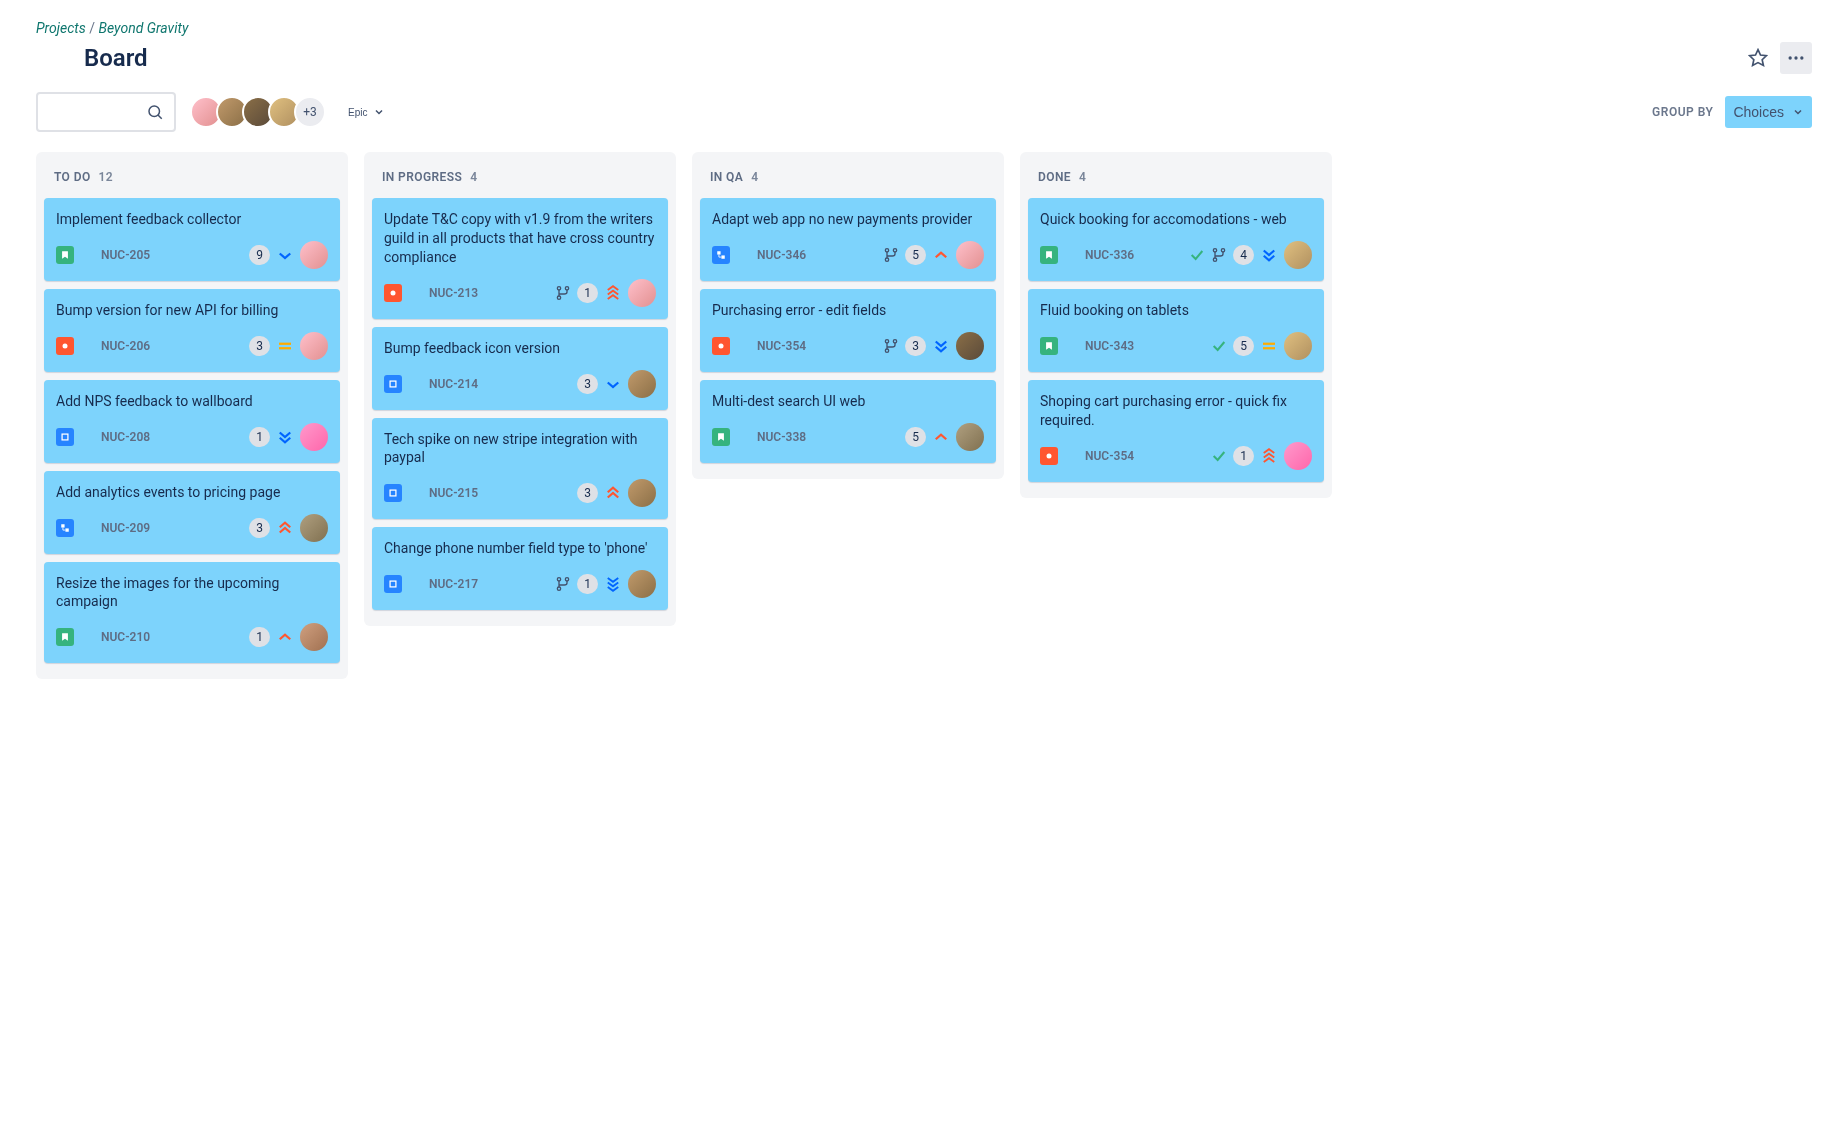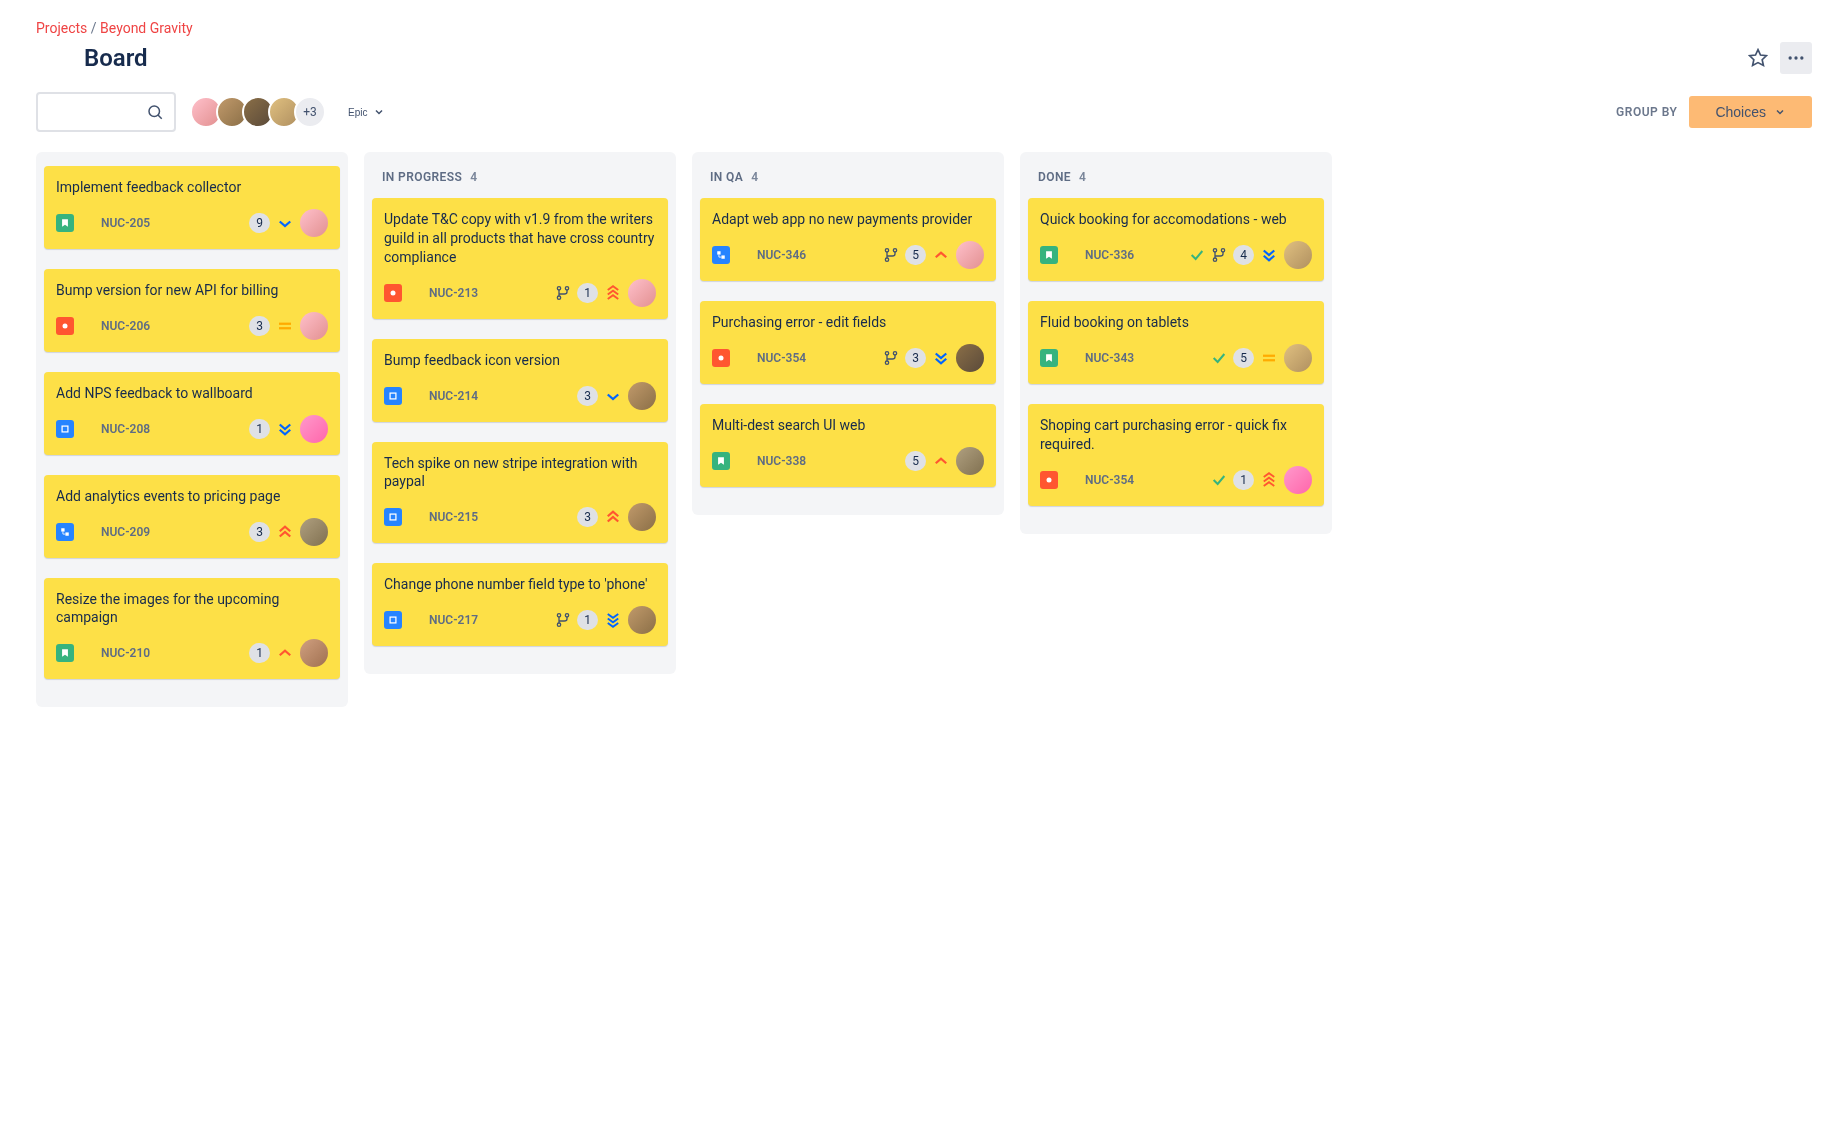--- a/index.html
+++ b/index.html
@@ -4,21 +4,21 @@
 <style>
   * { box-sizing: border-box; margin: 0; padding: 0; }
   body {
     font-family: -apple-system, BlinkMacSystemFont, "Segoe UI", Roboto, sans-serif;
     background: #fff;
     color: #172B4D;
     padding: 20px 36px;
     font-size: 14px;
   }
   .breadcrumb { color: #6B778C; font-size: 14px; margin-bottom: 6px; }
-  .breadcrumb a { color: #ef4444; text-decoration: none; }
+  .breadcrumb a { color: #0f766e; text-decoration: none; font-style: italic; }
   .title-row { display: flex; align-items: center; justify-content: space-between; margin-bottom: 18px; }
   .title { font-size: 24px; font-weight: 600; color: #172B4D; margin-left: 48px; }
   .title-actions { display: flex; gap: 6px; }
   .icon-btn {
     width: 32px; height: 32px; border-radius: 3px; background: transparent; border: none;
     display: inline-flex; align-items: center; justify-content: center; cursor: pointer;
     color: #42526E;
   }
   .icon-btn.filled { background: #EBECF0; }
   .toolbar { display: flex; align-items: center; justify-content: space-between; margin-bottom: 20px; }
@@ -36,36 +36,36 @@
   }
   .avatar:first-child { margin-left: 0; }
   .avatar-more { background: #EBECF0; color:#42526E; font-size:12px; }
   .dropdown-btn {
     background: transparent; border: none; color: #42526E; font-size: 10px;
     display: inline-flex; align-items: center; gap: 6px; cursor: pointer; padding: 6px 8px;
   }
   .toolbar-right { display: flex; align-items: center; gap: 12px; }
   .groupby-label { color: #6B778C; font-size: 12px; letter-spacing: 0.5px; font-weight:600;margin-left:45px; }
   .groupby-select {
-    background: #fdba74; border: none; border-radius: 3px; padding: 8px 26px;
+    background: #7dd3fc; border: none; border-radius: 3px; padding: 8px 8px;
     color: #42526E; font-size: 14px; display: inline-flex; align-items: center; gap: 8px; cursor: pointer;
   }
   .board { display: flex; gap: 16px; align-items: flex-start; }
   .column {
     background: #F4F5F7; border-radius: 6px; width: 312px; flex: 0 0 312px;
     padding: 14px 8px 8px 8px;
   }
   .col-header {
     color: #5E6C84; font-size: 12px; font-weight: 600; letter-spacing: 0.4px;
     padding: 4px 10px 14px 10px; display: flex; gap: 8px;
   }
   .col-count { color: #7A869A; }
   .card {
-    background: #fde047; border-radius: 4px; box-shadow: 0 1px 1px rgba(9,30,66,0.15);
-    padding: 12px; margin-bottom: 20px; cursor: pointer;
+    background: #7dd3fc; border-radius: 4px; box-shadow: 0 1px 1px rgba(9,30,66,0.15);
+    padding: 12px; margin-bottom: 8px; cursor: pointer;
   }
   .card-title { font-size: 14px; color: #172B4D; line-height: 1.35; margin-bottom: 12px; }
   .card-footer { display: flex; align-items: center; justify-content: space-between; }
   .card-left { display: flex; align-items: center; gap: 6px; }
   .card-right { display: flex; align-items: center; gap: 6px; }
   .issue-type {
     width: 18px; height: 18px; border-radius: 3px; display: inline-flex;
     align-items: center; justify-content: center;
   }
   .issue-story { background: #36B37E; }
@@ -149,20 +149,24 @@
       <span>Choices</span>
       <svg width="12" height="12" viewBox="0 0 24 24" fill="none" stroke="currentColor" stroke-width="3">
           <polyline points="6 9 12 15 18 9"></polyline>
         </svg>
     </button>
   </div>
 </div>
 
 <div class="board" id="board">
     <div class="column">
+      <div class="col-header">
+    <span>TO DO</span>
+    <span class="col-count">12</span>
+  </div>
       <div class="card">
       <div class="card-title">Implement feedback collector</div>
       <div class="card-footer">
         <div class="card-left">
           <span class="issue-type issue-story">
               <svg width="10" height="10" viewBox="0 0 24 24" fill="#fff">
                 <path d="M5 3h14v18l-7-5-7 5z"></path>
               </svg>
             </span>
           <span class="issue-key">NUC-205</span>

